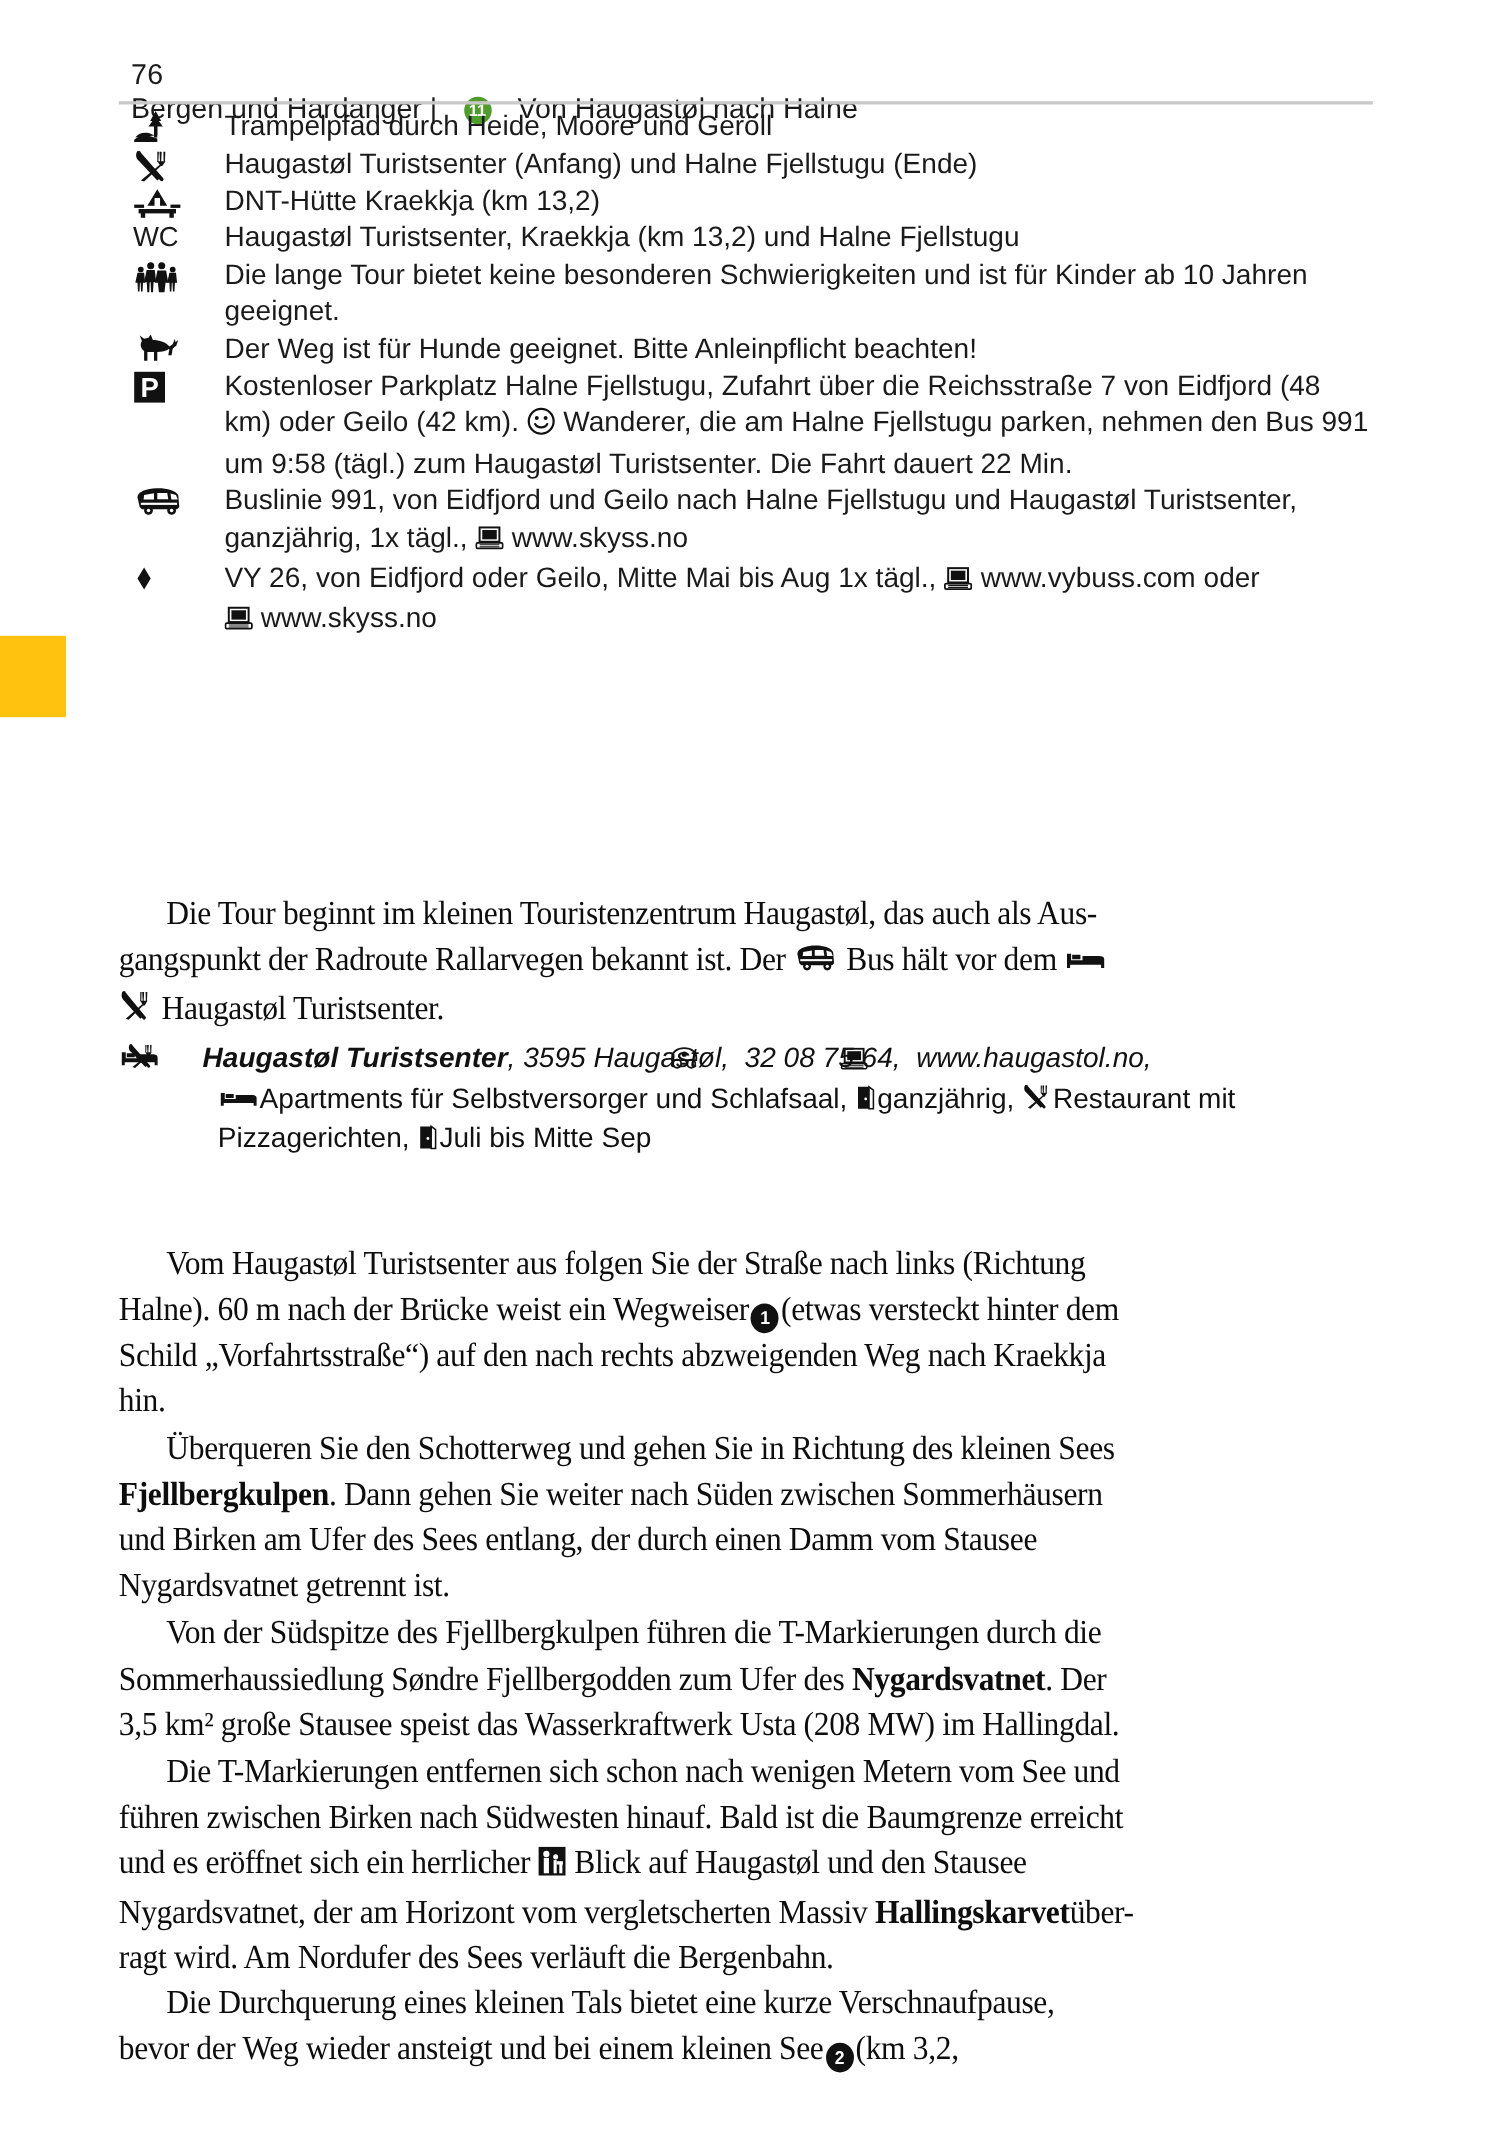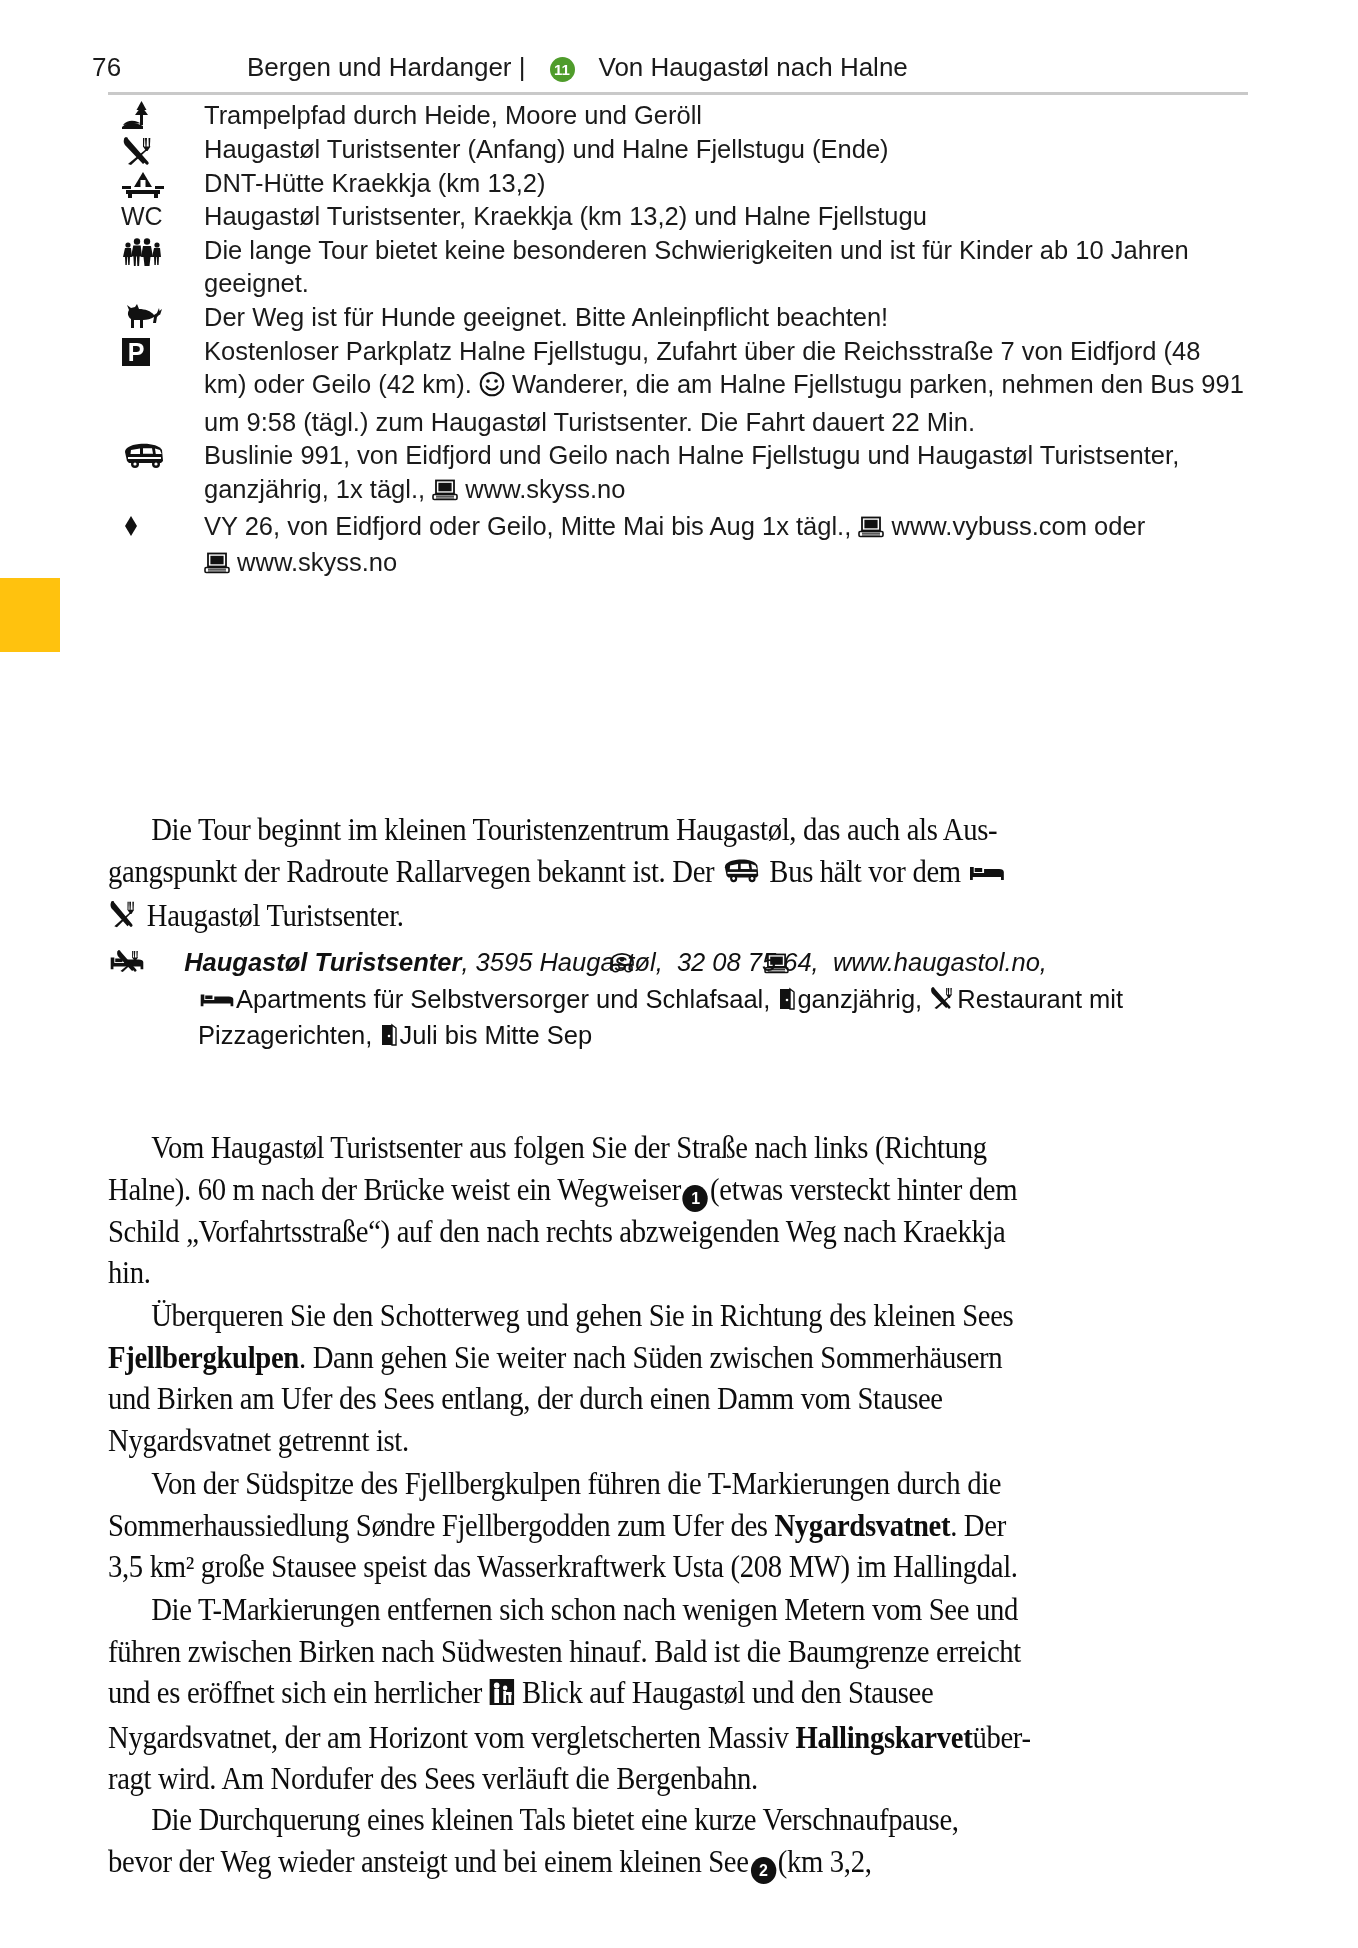--- a/index.html
+++ b/index.html
@@ -30,26 +30,27 @@
   #page {
     position: absolute;
     left: 0; top: 0;
     width: 1358px;
     height: 1948px;
   }
 
   
   #header {
     position: absolute;
-    left: 92px;
+    left: 119px;
     top: 52px;
     width: 1140px;
     height: 40px;
     display: flex;
     align-items: baseline;
+    flex-direction: column;
   }
   #header .folio {
     font-size: 26px;
     letter-spacing: .3px;
     color: #1a1a1a;
     width: 155px;
   }
   #header .head-title {
     font-size: 26px;
     color: #1a1a1a;

